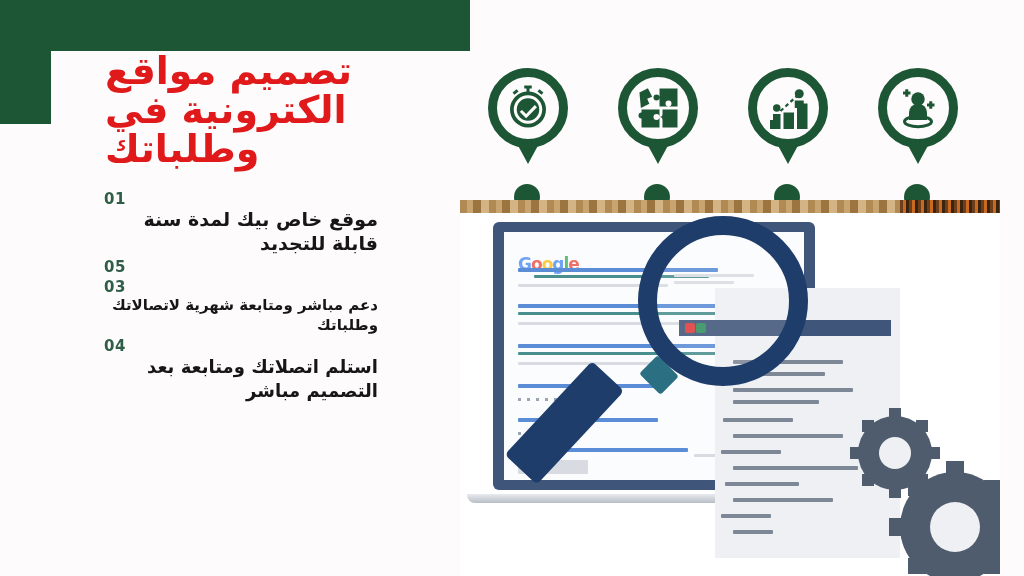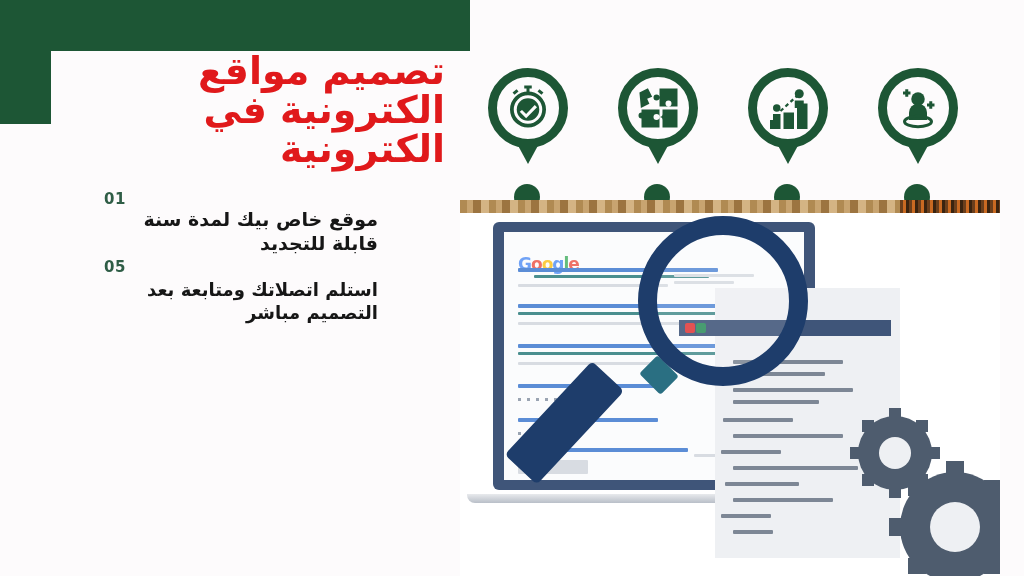--- a/index.html
+++ b/index.html
@@ -11,21 +11,21 @@
   }
   .slide{position:absolute;inset:0;background:#fdfbfc;overflow:hidden;}
 
   
   .corner-band{position:absolute;left:0;top:0;width:470px;height:51px;background:#1d5635;}
   .corner-col{position:absolute;left:0;top:51px;width:51px;height:73px;background:#1d5635;}
 
   
   .title{
     position:absolute;left:105px;top:52px;width:340px;
-    text-align:right;direction:rtl;
+    text-align:left;direction:rtl;
     color:#e0191b;font-weight:bold;font-size:38px;line-height:1.02;
     letter-spacing:-1px;
   }
 
   
   .list{position:absolute;left:92px;top:190px;width:290px;direction:rtl;}
   .item{margin-bottom:2px;}
   .num{
     color:#2f5d46;font-size:15px;font-weight:bold;
     direction:ltr;text-align:left;letter-spacing:.5px;
@@ -132,32 +132,37 @@
 <body>
 
 <div class="slide">
 
   <div class="corner-band"></div>
   <div class="corner-col"></div>
 
   <div class="title">
     <div>تصميم مواقع</div>
     <div>الكترونية في</div>
-    <div>الكترونية</div>
+    <div>وطلباتك</div>
   </div>
 
   <div class="list">
     <div class="item s1">
       <div class="num">01</div>
       <div class="itxt">موقع خاص بيك لمدة سنة قابلة للتجديد</div>
     </div>
     <div class="item s2">
       <div class="num">05</div>
     </div>
+    <div class="item s3">
+      <div class="num">03</div>
+      <div class="itxt">دعم مباشر ومتابعة شهرية لاتصالاتك وطلباتك</div>
+    </div>
     <div class="item s4">
+      <div class="num">04</div>
       <div class="itxt">استلم اتصلاتك ومتابعة بعد التصميم مباشر</div>
     </div>
   </div>
 
   <div class="pins">
 
     <div class="pin" style="left:22px;">
       <div class="ring"></div>
       <div class="tail"></div>
       <div class="glyph">

